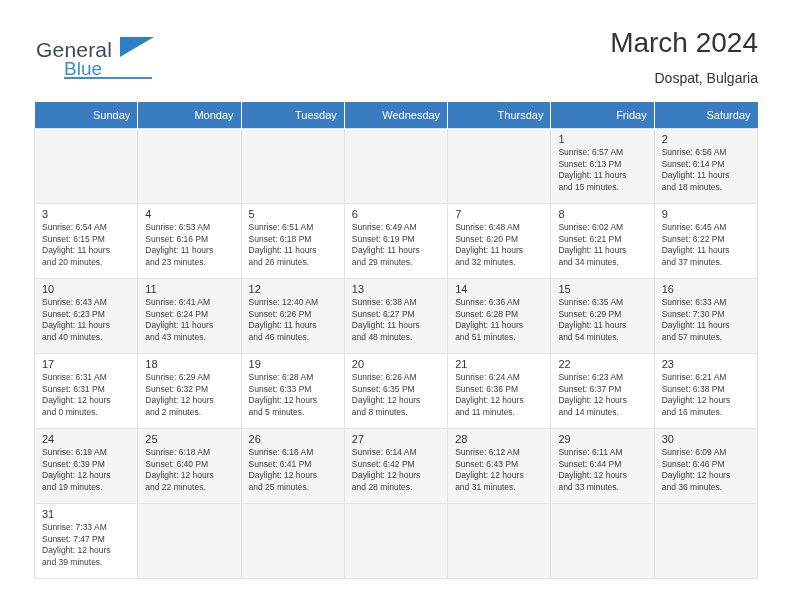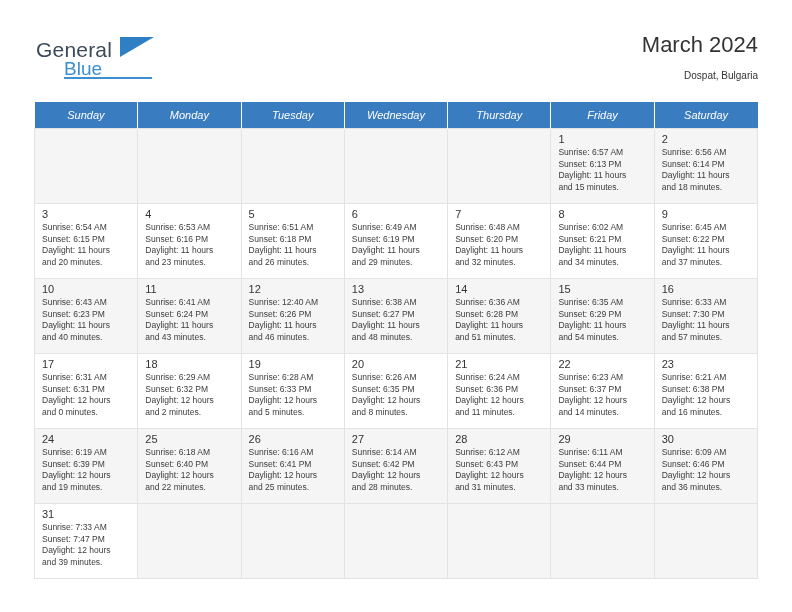--- a/index.html
+++ b/index.html
@@ -64,46 +64,45 @@
     top: 46px;
     left: 30px;
     width: 88px;
     height: 2px;
     background: #3d8fd1;
   }
   .title-block {
     text-align: right;
   }
   .title-main {
-    font-size: 22px;
+    font-size: 28px;
     color: #333333;
     line-height: 1.1;
   }
   .title-sub {
-    font-size: 10px;
+    font-size: 14px;
     color: #333333;
     margin-top: 12px;
   }
   
   .calendar {
     margin-top: 14px;
     width: 724px;
     border-collapse: collapse;
     table-layout: fixed;
   }
   .calendar th {
     background: #3a7cc0;
     color: #ffffff;
     font-size: 11px;
     font-weight: normal;
-    text-align: center;
+    text-align: right;
     padding: 5px 7px;
     height: 16px;
     border-right: 1px solid #ffffff;
-    font-style: italic;
   }
   .calendar th:last-child { border-right: none; }
   .calendar td {
     vertical-align: top;
     width: 103.4px;
     height: 66px;
     padding: 3px 7px 5px 7px;
     border: 1px solid #e3e3e3;
     background: #ffffff;
   }

